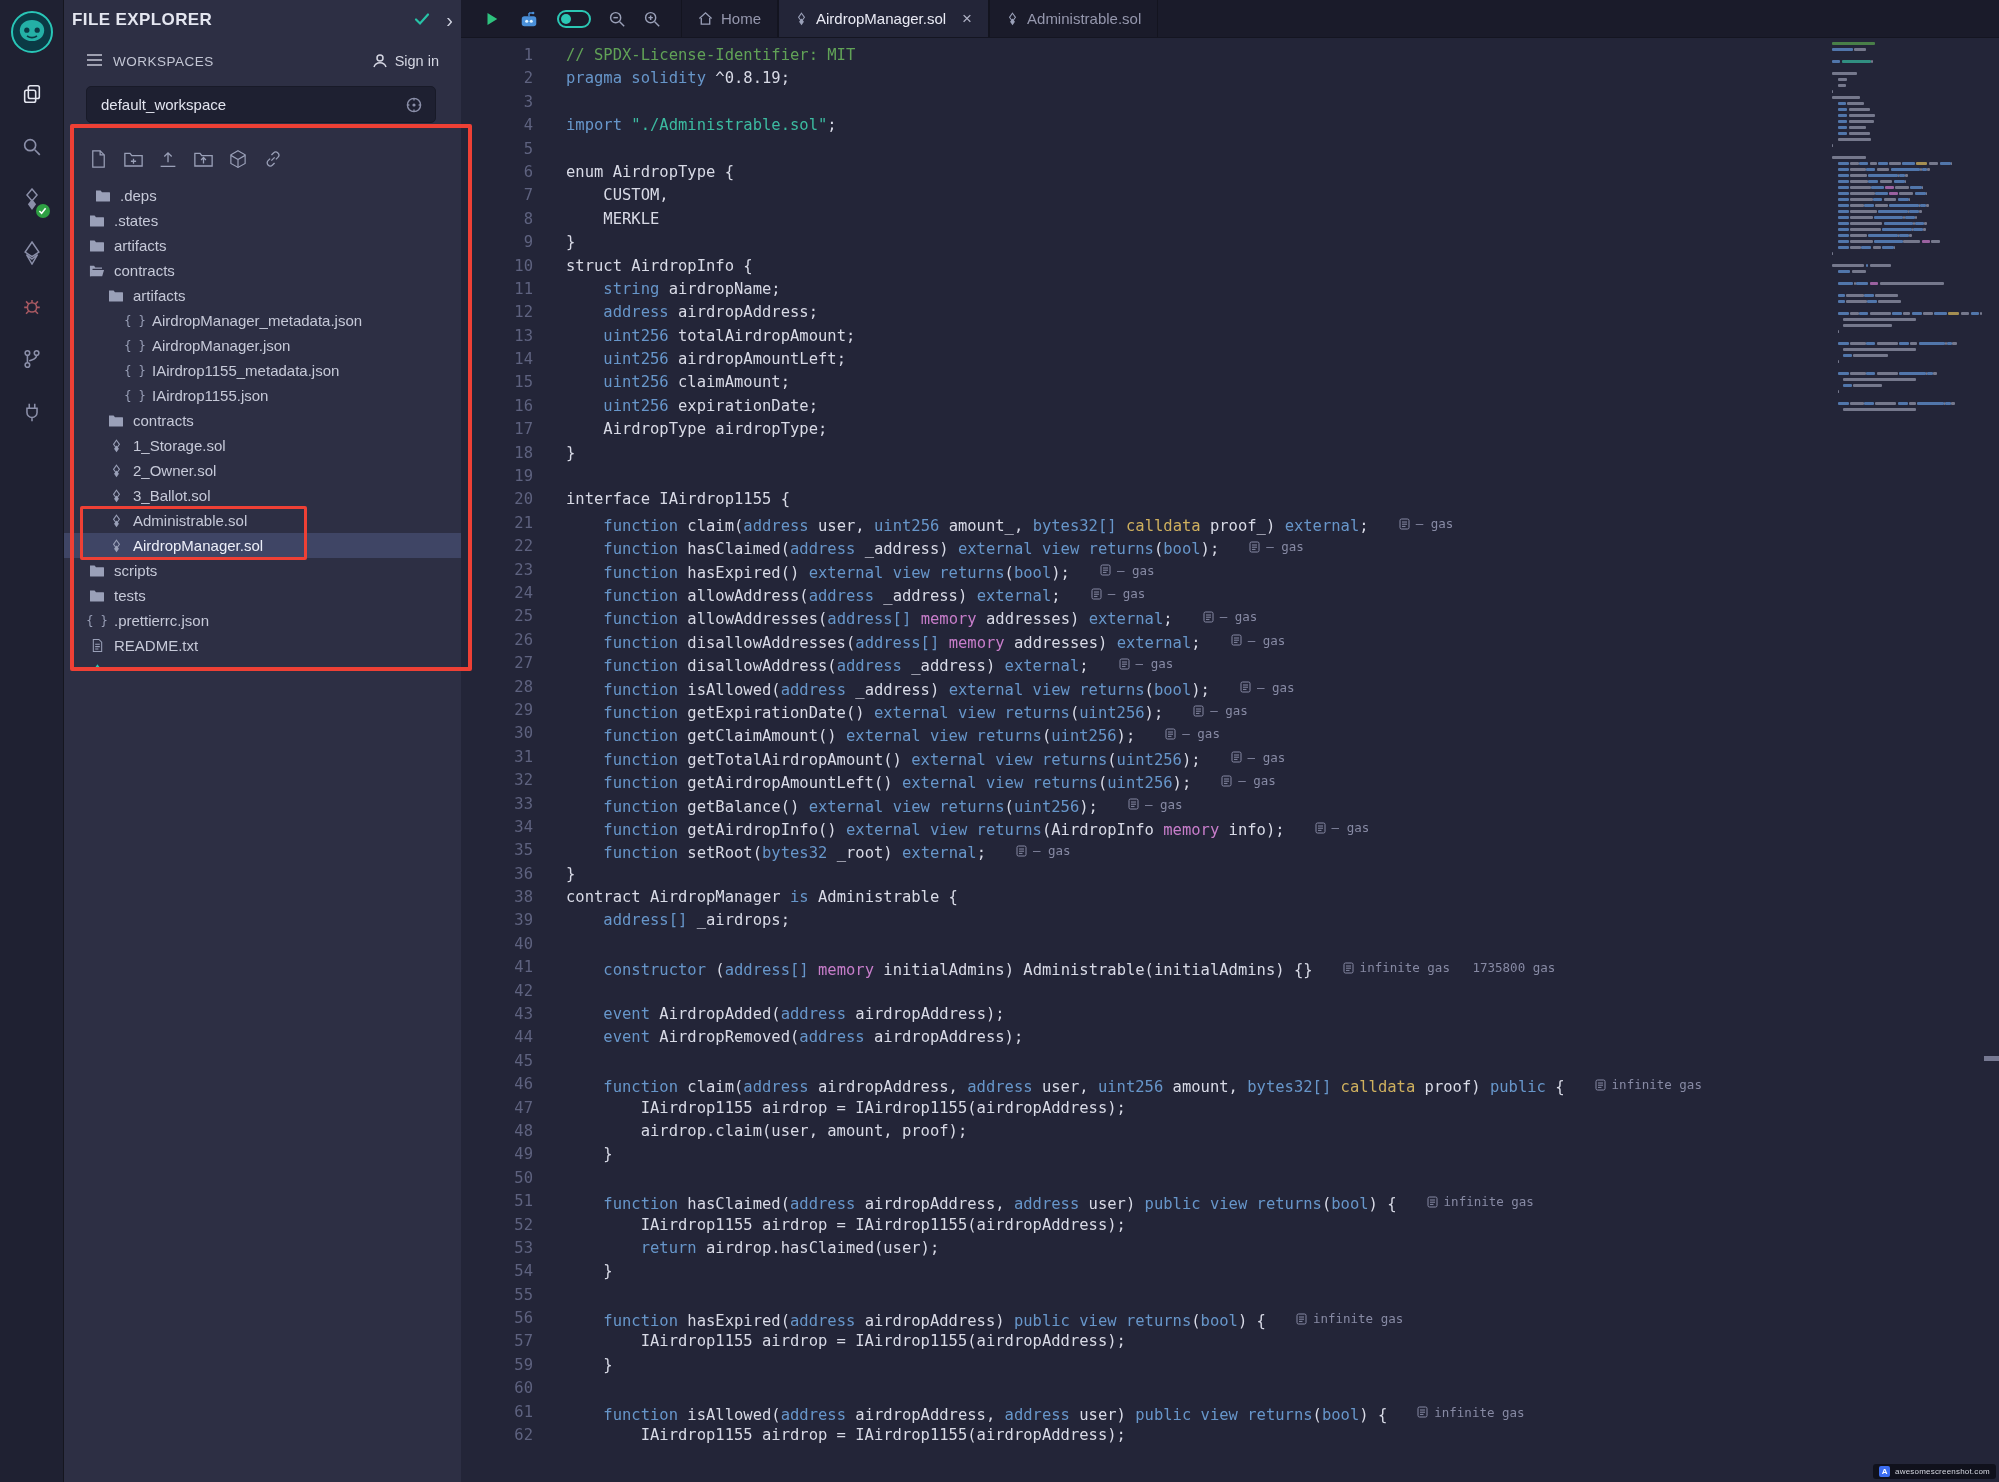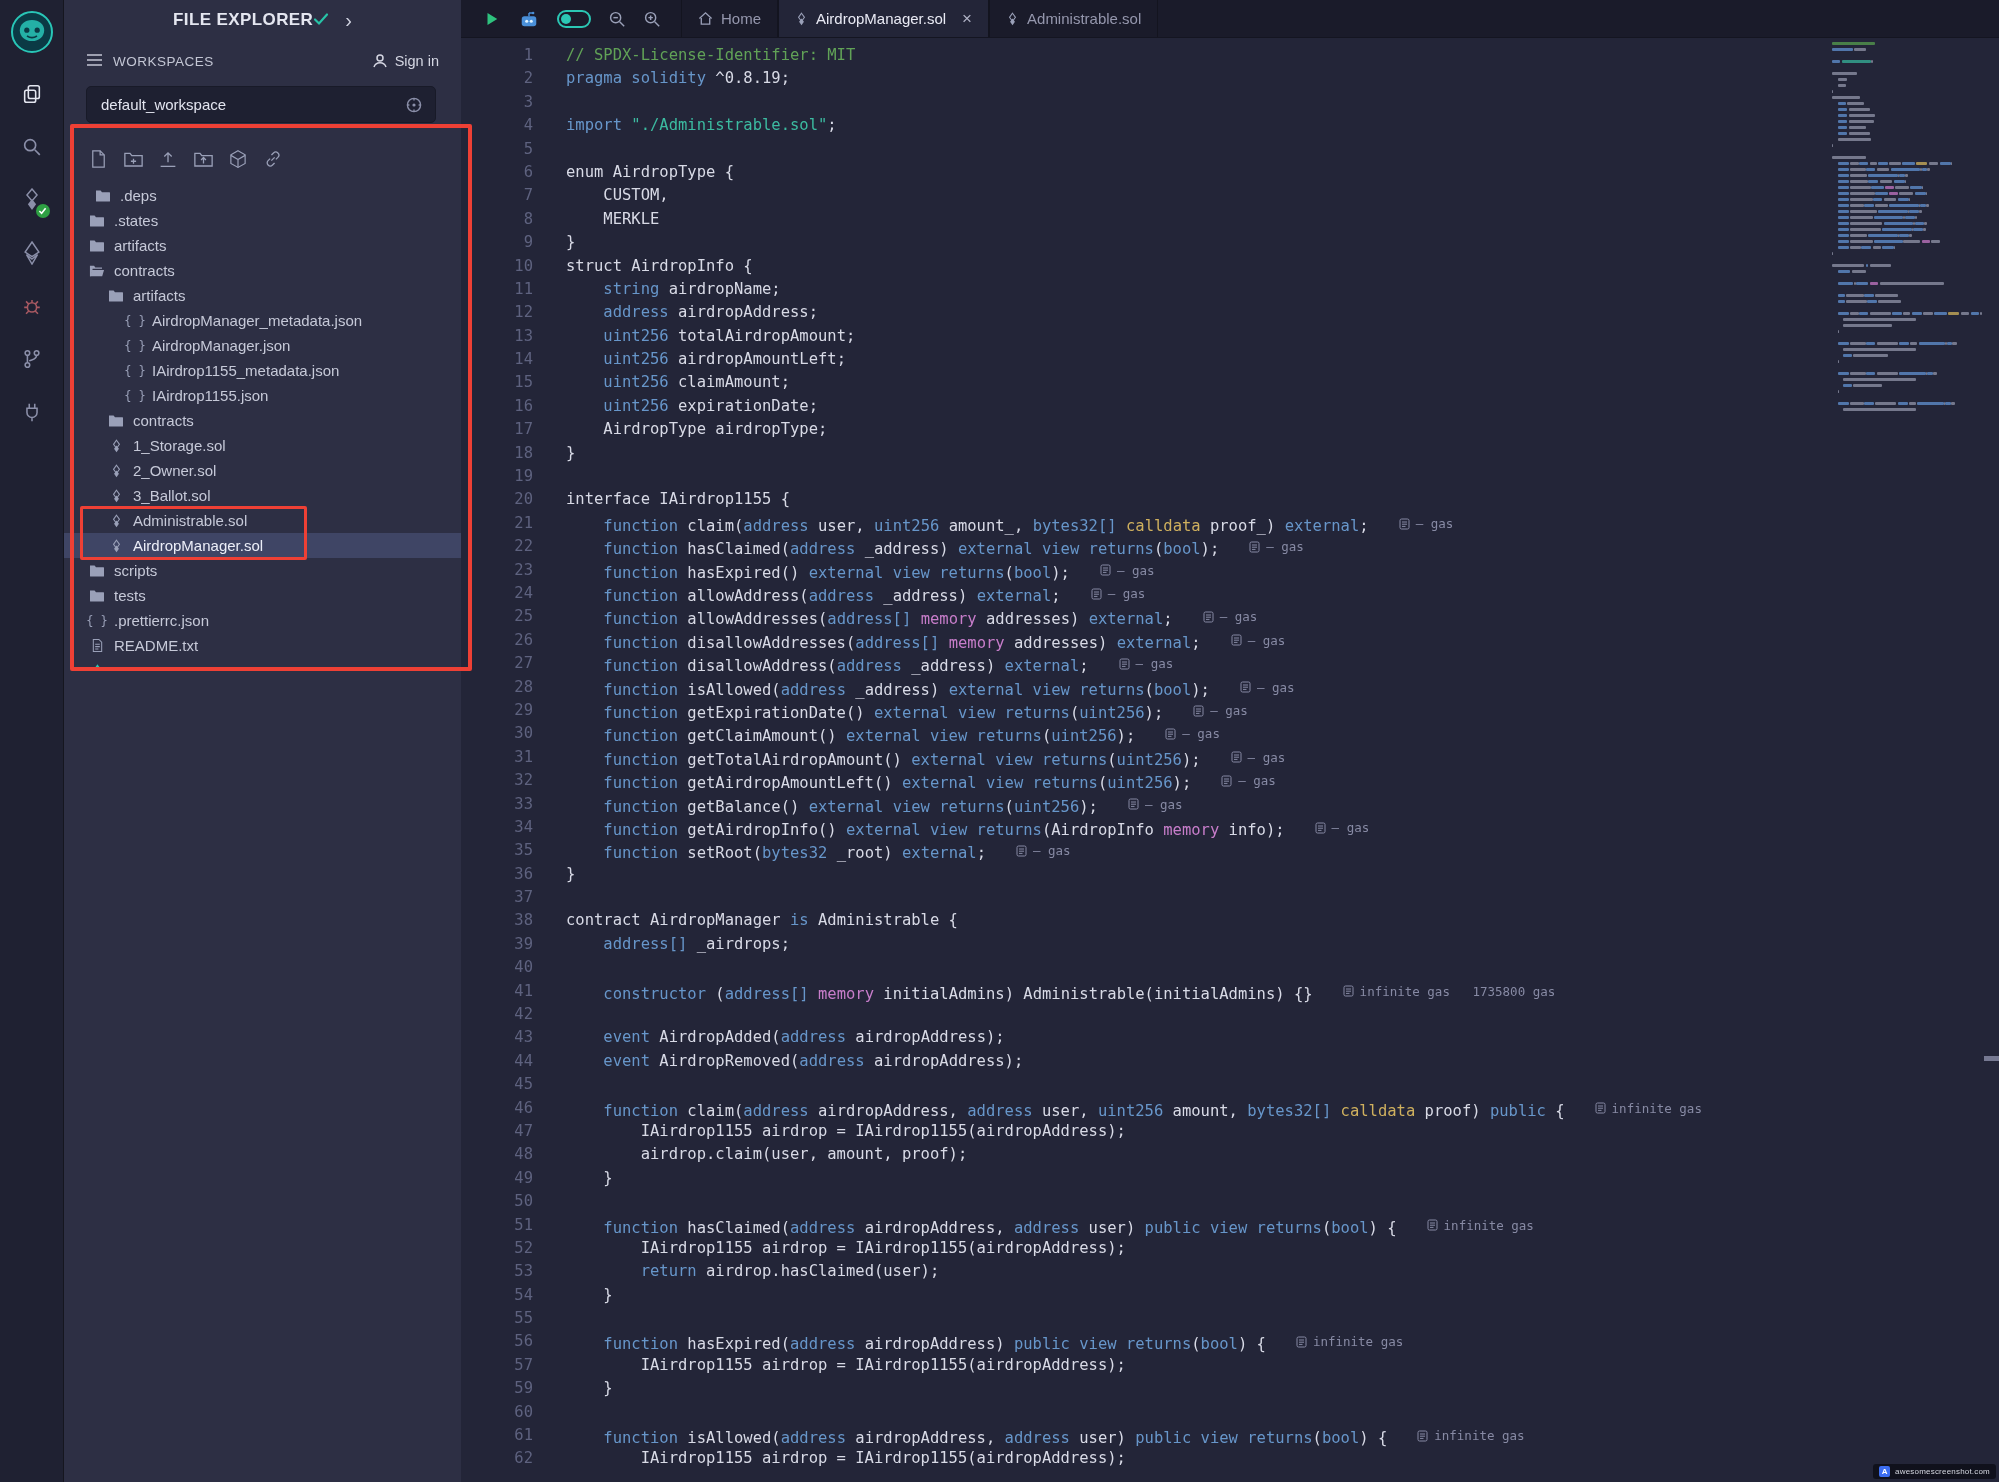--- a/index.html
+++ b/index.html
@@ -9,21 +9,21 @@
   
   .rail{position:absolute;left:0;top:0;width:64px;height:100%;background:#1f2132;border-right:1px solid #15161f;display:flex;flex-direction:column;align-items:center;padding-top:10px;z-index:5}
   .logo{width:44px;height:44px;margin-bottom:20px;cursor:pointer}
   .rail-btn{background:none;border:0;width:40px;height:40px;display:flex;align-items:center;justify-content:center;margin-bottom:13px;cursor:pointer;position:relative;color:#8b8fa9}
   .rail-btn.active{color:#e4e6f0}
   .rail-btn.danger{color:#a85962}
   .rail-badge{position:absolute;right:2px;bottom:2px;width:14px;height:14px;border-radius:50%;background:#2ea043;display:flex;align-items:center;justify-content:center;color:#fff}
 
   
   .panel{position:absolute;left:64px;top:0;width:397px;height:100%;background:#2d2f44;z-index:4}
-  .panel-header{position:absolute;top:0;left:0;right:0;height:40px;display:flex;align-items:center;justify-content:center;padding:0 8px}
+  .panel-header{position:absolute;top:0;left:0;right:0;height:40px;display:flex;align-items:center;justify-content:space-between;padding:0 8px}
   .panel-title{font-size:17px;font-weight:600;letter-spacing:.4px;color:#e4e6f0}
   .hdr-icons{display:flex;align-items:center;gap:16px}
   .chev{color:#cfd2e0;font-size:20px;line-height:1;cursor:pointer}
   .ws-row{position:absolute;top:42px;left:0;right:0;height:38px;display:flex;align-items:center;padding:0 22px;gap:10px}
   .ws-label{font-size:13.5px;letter-spacing:.5px;color:#c3c6d4}
   .signin{margin-left:auto;display:flex;align-items:center;gap:7px;cursor:pointer;color:#d4d6e2;font-size:14.5px}
   .ws-select{position:absolute;top:86px;left:22px;right:25px;height:37px;background:#1e2031;border:1px solid #181a28;border-radius:5px;display:flex;align-items:center;padding:0 12px 0 14px;cursor:pointer}
   .ws-name{font-size:15px;color:#e3e5f0}
   .ws-gear{margin-left:auto;color:#8b8fa9;display:flex}
   .file-toolbar{position:absolute;top:140px;left:24px;right:20px;height:38px;display:flex;align-items:center;gap:15px}
@@ -507,21 +507,20 @@
                 </svg><span>– gas</span></span></div></div>
           <div class="code-line"><div class="gutter">34</div><div class="line-content"><span class="tk-p">    </span><span class="tk-k">function</span><span class="tk-p"> getAirdropInfo() </span><span class="tk-k">external view returns</span><span class="tk-p">(AirdropInfo </span><span class="tk-m">memory</span><span class="tk-p"> info);</span><span class="gas"><svg width="11" height="12" viewBox="0 0 11 12">
                   <rect x="1" y="1" width="9" height="10" rx="1.5" fill="none" stroke="currentColor"></rect>
                   <path d="M3 4h5M3 6.2h5M3 8.4h3.5" stroke="currentColor" stroke-width="1"></path>
                 </svg><span>– gas</span></span></div></div>
           <div class="code-line"><div class="gutter">35</div><div class="line-content"><span class="tk-p">    </span><span class="tk-k">function</span><span class="tk-p"> setRoot(</span><span class="tk-k">bytes32</span><span class="tk-p"> _root) </span><span class="tk-k">external</span><span class="tk-p">;</span><span class="gas"><svg width="11" height="12" viewBox="0 0 11 12">
                   <rect x="1" y="1" width="9" height="10" rx="1.5" fill="none" stroke="currentColor"></rect>
                   <path d="M3 4h5M3 6.2h5M3 8.4h3.5" stroke="currentColor" stroke-width="1"></path>
                 </svg><span>– gas</span></span></div></div>
           <div class="code-line"><div class="gutter">36</div><div class="line-content"><span class="tk-p">}</span></div></div>
-          <div class="code-line"><div class="gutter">37</div><div class="line-content"></div></div>
           <div class="code-line"><div class="gutter">38</div><div class="line-content"><span class="tk-p">contract AirdropManager </span><span class="tk-k">is</span><span class="tk-p"> Administrable {</span></div></div>
           <div class="code-line"><div class="gutter">39</div><div class="line-content"><span class="tk-p">    </span><span class="tk-k">address[]</span><span class="tk-p"> _airdrops;</span></div></div>
           <div class="code-line"><div class="gutter">40</div><div class="line-content"></div></div>
           <div class="code-line"><div class="gutter">41</div><div class="line-content"><span class="tk-p">    </span><span class="tk-k">constructor</span><span class="tk-p"> (</span><span class="tk-k">address[]</span><span class="tk-p"> </span><span class="tk-m">memory</span><span class="tk-p"> initialAdmins) Administrable(initialAdmins) {}</span><span class="gas"><svg width="11" height="12" viewBox="0 0 11 12">
                   <rect x="1" y="1" width="9" height="10" rx="1.5" fill="none" stroke="currentColor"></rect>
                   <path d="M3 4h5M3 6.2h5M3 8.4h3.5" stroke="currentColor" stroke-width="1"></path>
                 </svg><span>infinite gas   1735800 gas</span></span></div></div>
           <div class="code-line"><div class="gutter">42</div><div class="line-content"></div></div>
           <div class="code-line"><div class="gutter">43</div><div class="line-content"><span class="tk-p">    </span><span class="tk-k">event</span><span class="tk-p"> AirdropAdded(</span><span class="tk-k">address</span><span class="tk-p"> airdropAddress);</span></div></div>
           <div class="code-line"><div class="gutter">44</div><div class="line-content"><span class="tk-p">    </span><span class="tk-k">event</span><span class="tk-p"> AirdropRemoved(</span><span class="tk-k">address</span><span class="tk-p"> airdropAddress);</span></div></div>

